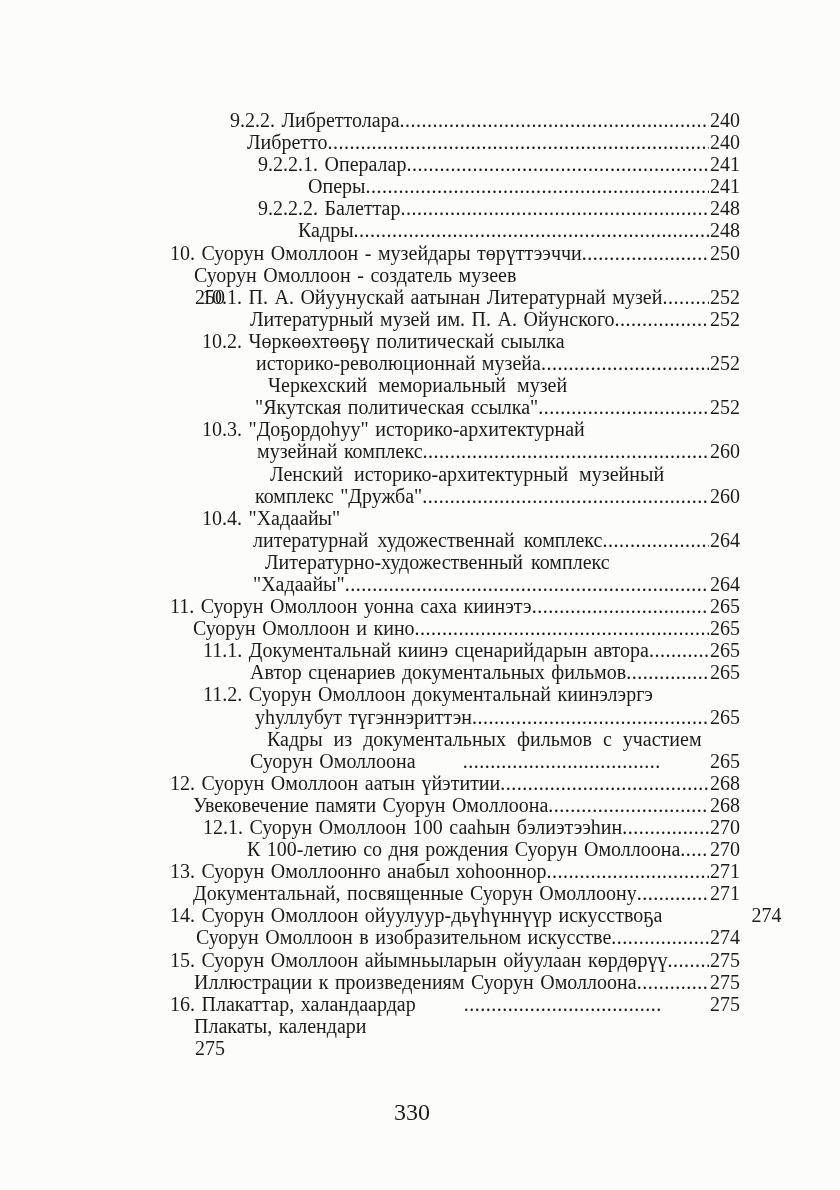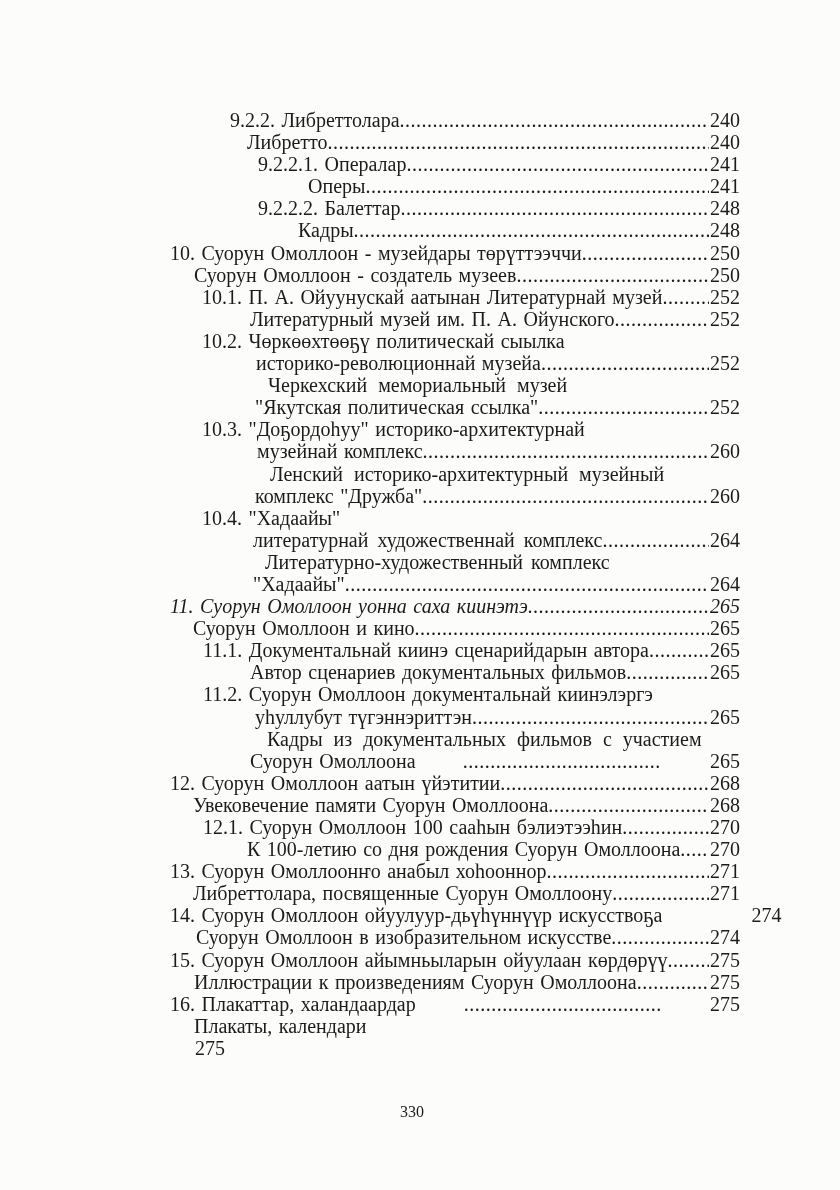--- a/index.html
+++ b/index.html
@@ -51,21 +51,21 @@
   .toc-page {
     flex: 0 0 auto;
     padding-left: 1px;
   }
   .page-footer {
     position: absolute;
     left: 127px;
     top: 1100px;
     width: 570px;
     text-align: center;
-    font-size: 16px;
+    font-size: 24px;
     line-height: 24px;
   }
 </style>
 </head>
 <body>
 
 <div class="page">
   <main class="toc" id="toc-container">
       <div class="toc-row" style="padding-left: 60px;">
         <span class="toc-text">9.2.2. Либреттолара</span>
@@ -95,21 +95,21 @@
       <div class="toc-row" style="padding-left: 128px;">
         <span class="toc-text">Кадры</span>
         <span class="leader"></span>
         <span class="toc-page">248</span>
       </div>
       <div class="toc-row" style="padding-left: 0px;">
         <span class="toc-text">10. Суорун Омоллоон - музейдары төрүттээччи</span>
         <span class="leader"></span>
         <span class="toc-page">250</span>
       </div>
-      <div class="toc-row" style="padding-left: 24px;">
+      <div class="toc-row" style="padding-left: 24px; flex-direction: column;">
         <span class="toc-text">Суорун Омоллоон - создатель музеев</span>
         <span class="leader"></span>
         <span class="toc-page">250</span>
       </div>
       <div class="toc-row" style="padding-left: 32px;">
         <span class="toc-text">10.1. П. А. Ойуунускай аатынан Литературнай музей</span>
         <span class="leader"></span>
         <span class="toc-page">252</span>
       </div>
       <div class="toc-row" style="padding-left: 80px;">
@@ -158,21 +158,21 @@
         <span class="toc-page">264</span>
       </div>
       <div class="toc-row" style="padding-left: 95px; word-spacing: 3px;">
         <span class="toc-text">Литературно-художественный комплекс</span>
       </div>
       <div class="toc-row" style="padding-left: 83px;">
         <span class="toc-text">"Хадаайы"</span>
         <span class="leader"></span>
         <span class="toc-page">264</span>
       </div>
-      <div class="toc-row" style="padding-left: 0px; font-style: italic;">
+      <div class="toc-row" style="padding-left: 0px;">
         <span class="toc-text">11. Суорун Омоллоон уонна саха киинэтэ</span>
         <span class="leader"></span>
         <span class="toc-page">265</span>
       </div>
       <div class="toc-row" style="padding-left: 23px;">
         <span class="toc-text">Суорун Омоллоон и кино</span>
         <span class="leader"></span>
         <span class="toc-page">265</span>
       </div>
       <div class="toc-row" style="padding-left: 33px;">
@@ -220,21 +220,21 @@
         <span class="toc-text">К 100-летию со дня рождения Суорун Омоллоона</span>
         <span class="leader"></span>
         <span class="toc-page">270</span>
       </div>
       <div class="toc-row" style="padding-left: 0px;">
         <span class="toc-text">13. Суорун Омоллоонҥо анабыл хоһооннор</span>
         <span class="leader"></span>
         <span class="toc-page">271</span>
       </div>
       <div class="toc-row" style="padding-left: 23px;">
-        <span class="toc-text">Либреттолара, посвященные Суорун Омоллоону</span>
+        <span class="toc-text">Документальнай, посвященные Суорун Омоллоону</span>
         <span class="leader"></span>
         <span class="toc-page">271</span>
       </div>
       <div class="toc-row" style="padding-left: 0px; gap: 44px;">
         <span class="toc-text">14. Суорун Омоллоон ойуулуур-дьүһүннүүр искусствоҕа</span>
         <span class="leader"></span>
         <span class="toc-page">274</span>
       </div>
       <div class="toc-row" style="padding-left: 26px;">
         <span class="toc-text">Суорун Омоллоон в изобразительном искусстве</span>

